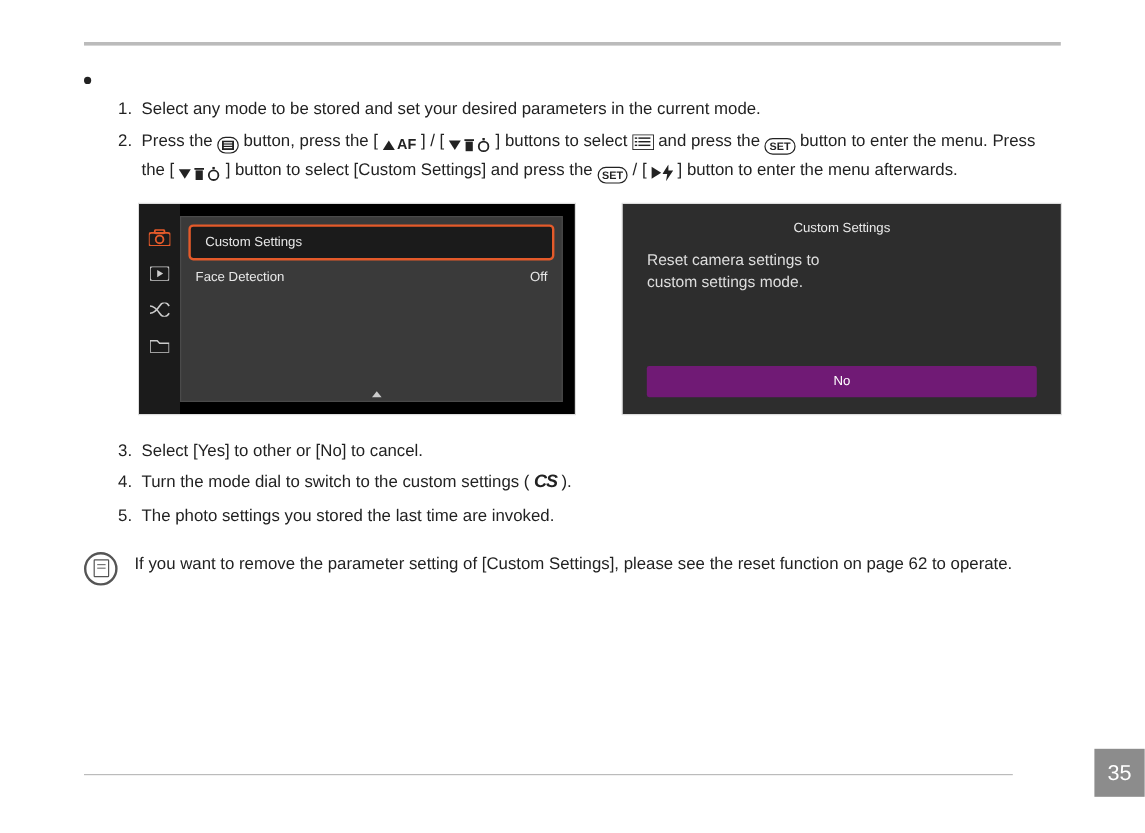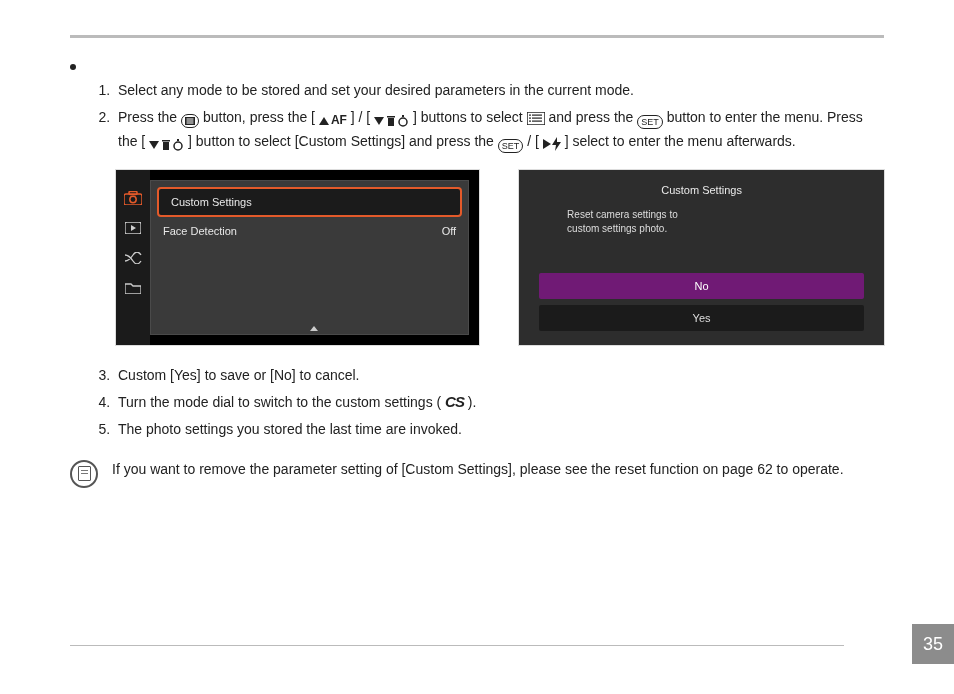--- a/index.html
+++ b/index.html
@@ -49,21 +49,21 @@
     align-items: center;
     justify-content: center;
     vertical-align: -3px;
     height: 16px;
   }
   .pill {
     border: 1.5px solid #222;
     border-radius: 10px;
     padding: 0 3px;
     font-size: 9px;
-    font-weight: normal;
+    font-weight: bold;
     line-height: 12px;
     height: 14px;
     min-width: 14px;
     box-sizing: border-box;
   }
   .csicon {
     font-weight: 900;
     font-size: 15px;
     letter-spacing: -1px;
     font-style: italic;
@@ -136,21 +136,21 @@
   .screen2 {
     background:#2d2d2d;
     color:#eaeaea;
     font-size:11px;
     padding:10px 20px 14px;
     box-sizing:border-box;
     display:flex;
     flex-direction:column;
   }
   .s2-title { text-align:center; margin:4px 0 12px; font-size:11px; }
-  .s2-msg   { font-size:10px; line-height:1.4; color:#ddd; margin-bottom:auto;margin-left:28px; }
+  .s2-msg   { font-size:13px; line-height:1.4; color:#ddd; margin-bottom:auto; }
   .s2-btn   { height:26px; display:flex; align-items:center; justify-content:center; border-radius:2px; margin-top:6px; font-size:11px; }
   .s2-btn.no  { background:#701a75; color:#fff; }
   .s2-btn.yes { background:#1b1b1b; color:#ddd; }
 
   .note-row {
     display:flex;
     align-items:flex-start;
     gap:14px;
     font-size:14px;
     line-height:1.6;
@@ -260,21 +260,21 @@
       <span class="inline-icon pill">
           <span>SET</span>
         </span>
       <span> / [ </span>
       <span class="inline-icon">
           <span class="tri-right"></span>
         <svg width="9" height="14" viewBox="0 0 9 14" style="margin-left:1px">
             <polygon points="5,0 0,8 4,8 3,14 9,5 5,5" fill="#222"></polygon>
           </svg>
       </span>
-      <span> ] select to enter the menu afterwards.</span>
+      <span> ] button to enter the menu afterwards.</span>
     </li>
   </ol>
 
   <div class="screens">
 
     <div class="screen screen1">
       <div class="sidetabs">
         <span class="t active">
           <svg width="18" height="14" viewBox="0 0 18 14">
               <rect x="0" y="3" width="18" height="11" rx="2" fill="none" stroke="#e45a2a" stroke-width="1.5"></rect>
@@ -308,29 +308,28 @@
           <span>Off</span>
         </div>
         <div class="s1-point"></div>
       </div>
     </div>
 
     <div class="screen screen2">
       <div class="s2-title">Custom Settings</div>
       <div class="s2-msg">
         <span>Reset camera settings to</span><br>
-        <span>custom settings photo.</span>
+        <span>custom settings mode.</span>
       </div>
       <div class="s2-btn no">No</div>
-      <div class="s2-btn yes">Yes</div>
     </div>
   </div>
 
   <ol class="steps" start="3">
-    <li><span>Custom [Yes] to save or [No] to cancel.</span></li>
+    <li><span>Select [Yes] to other or [No] to cancel.</span></li>
     <li>
       <span>Turn the mode dial to switch to the custom settings ( </span>
       <span class="csicon">CS</span>
       <span> ).</span>
     </li>
     <li><span>The photo settings you stored the last time are invoked.</span></li>
   </ol>
 
 
   <div class="note-row">

